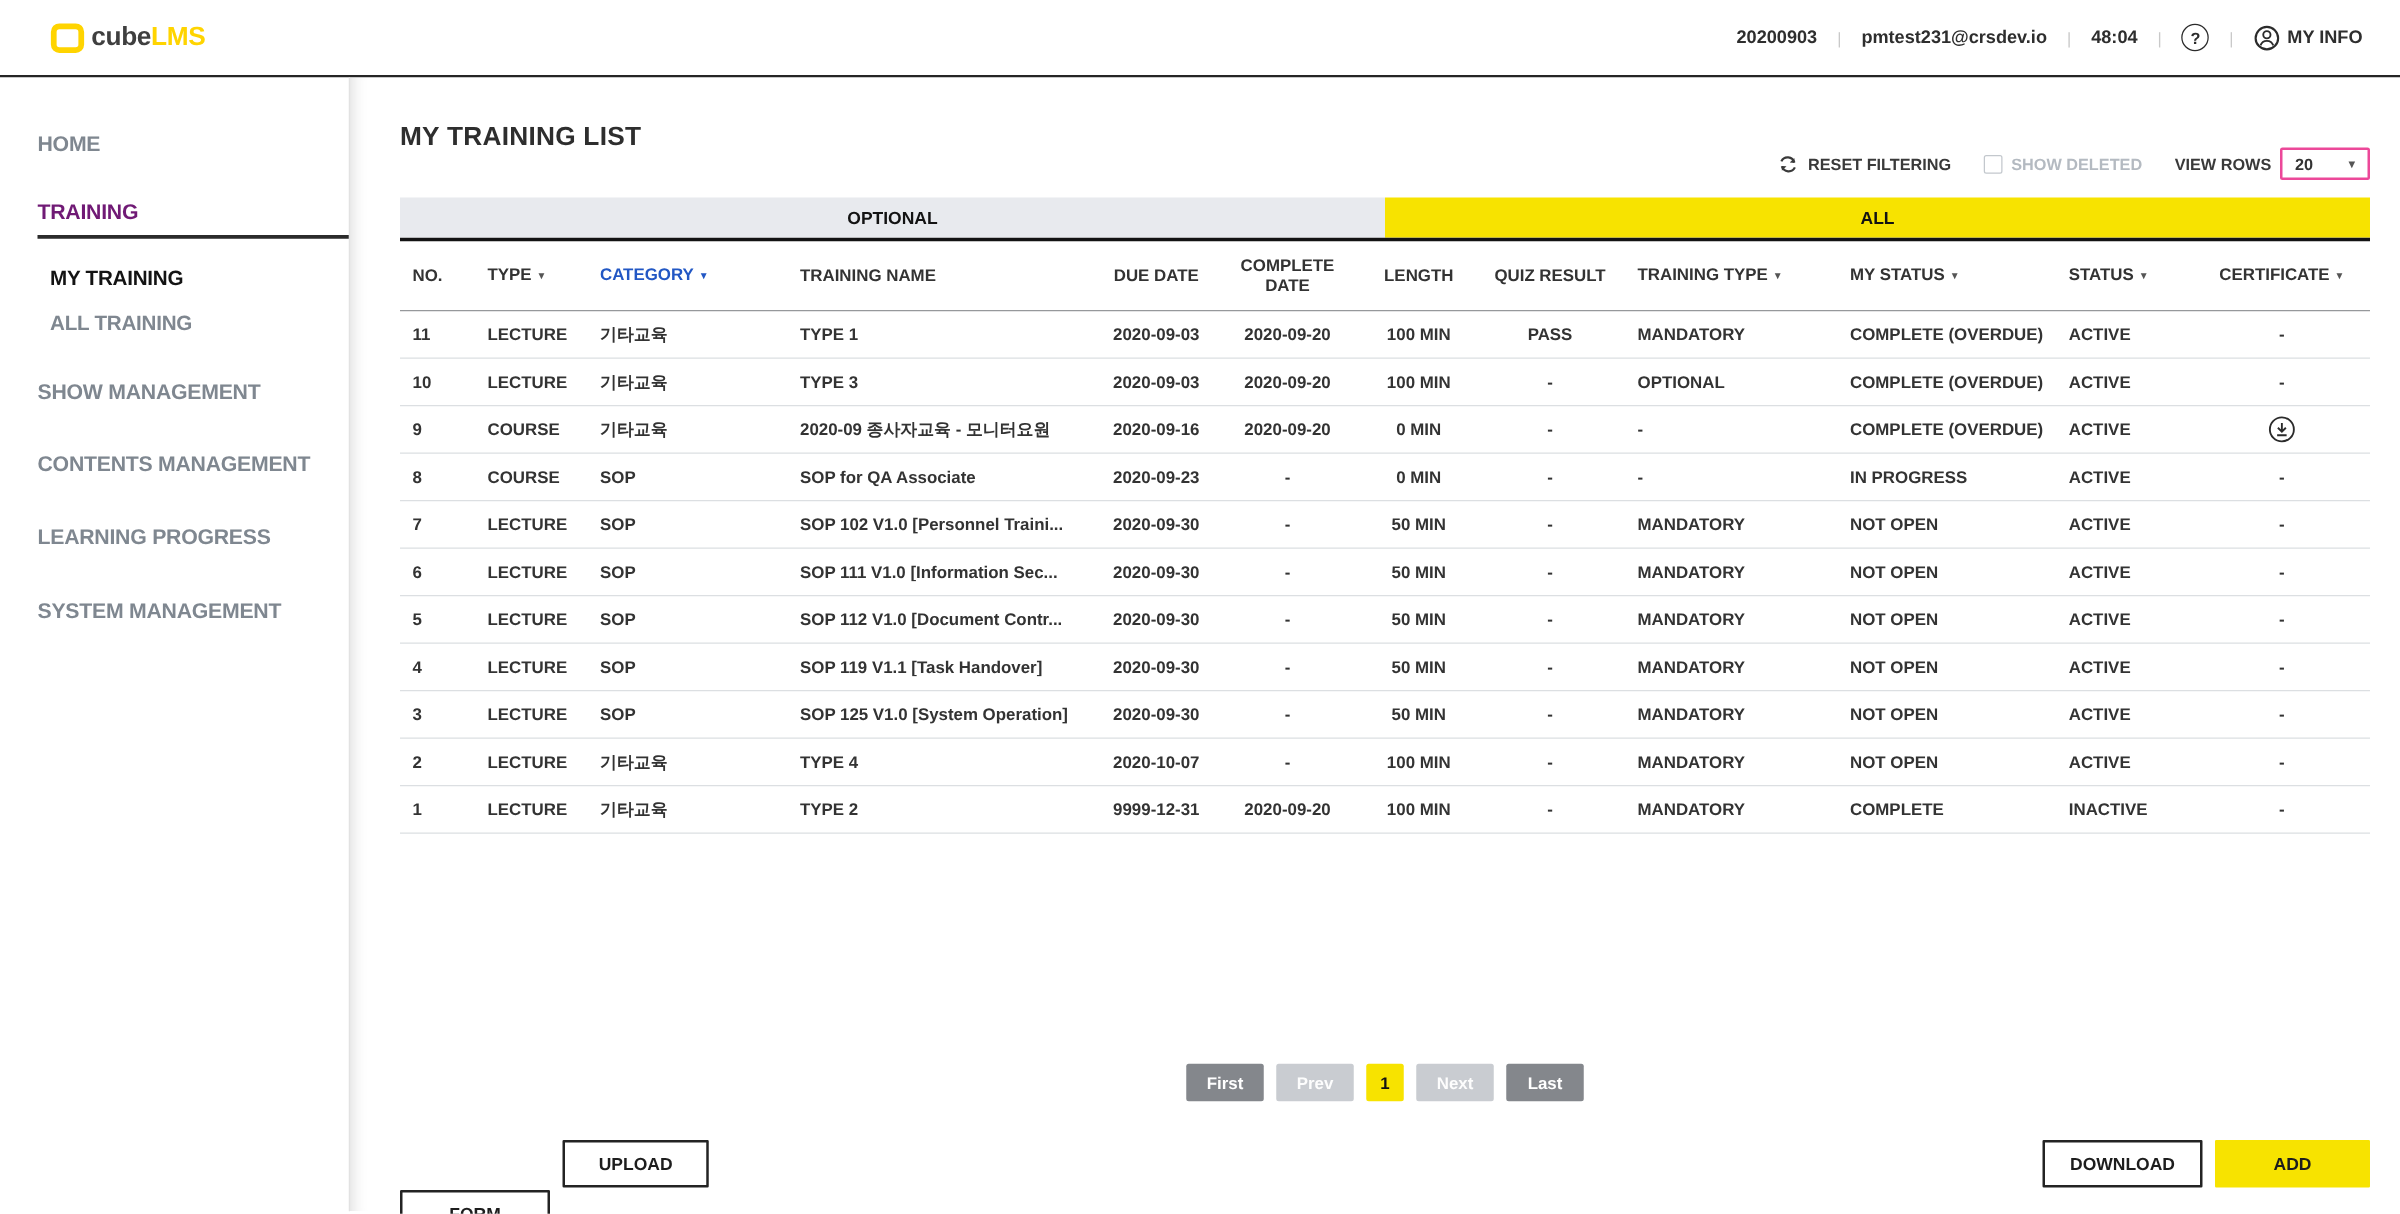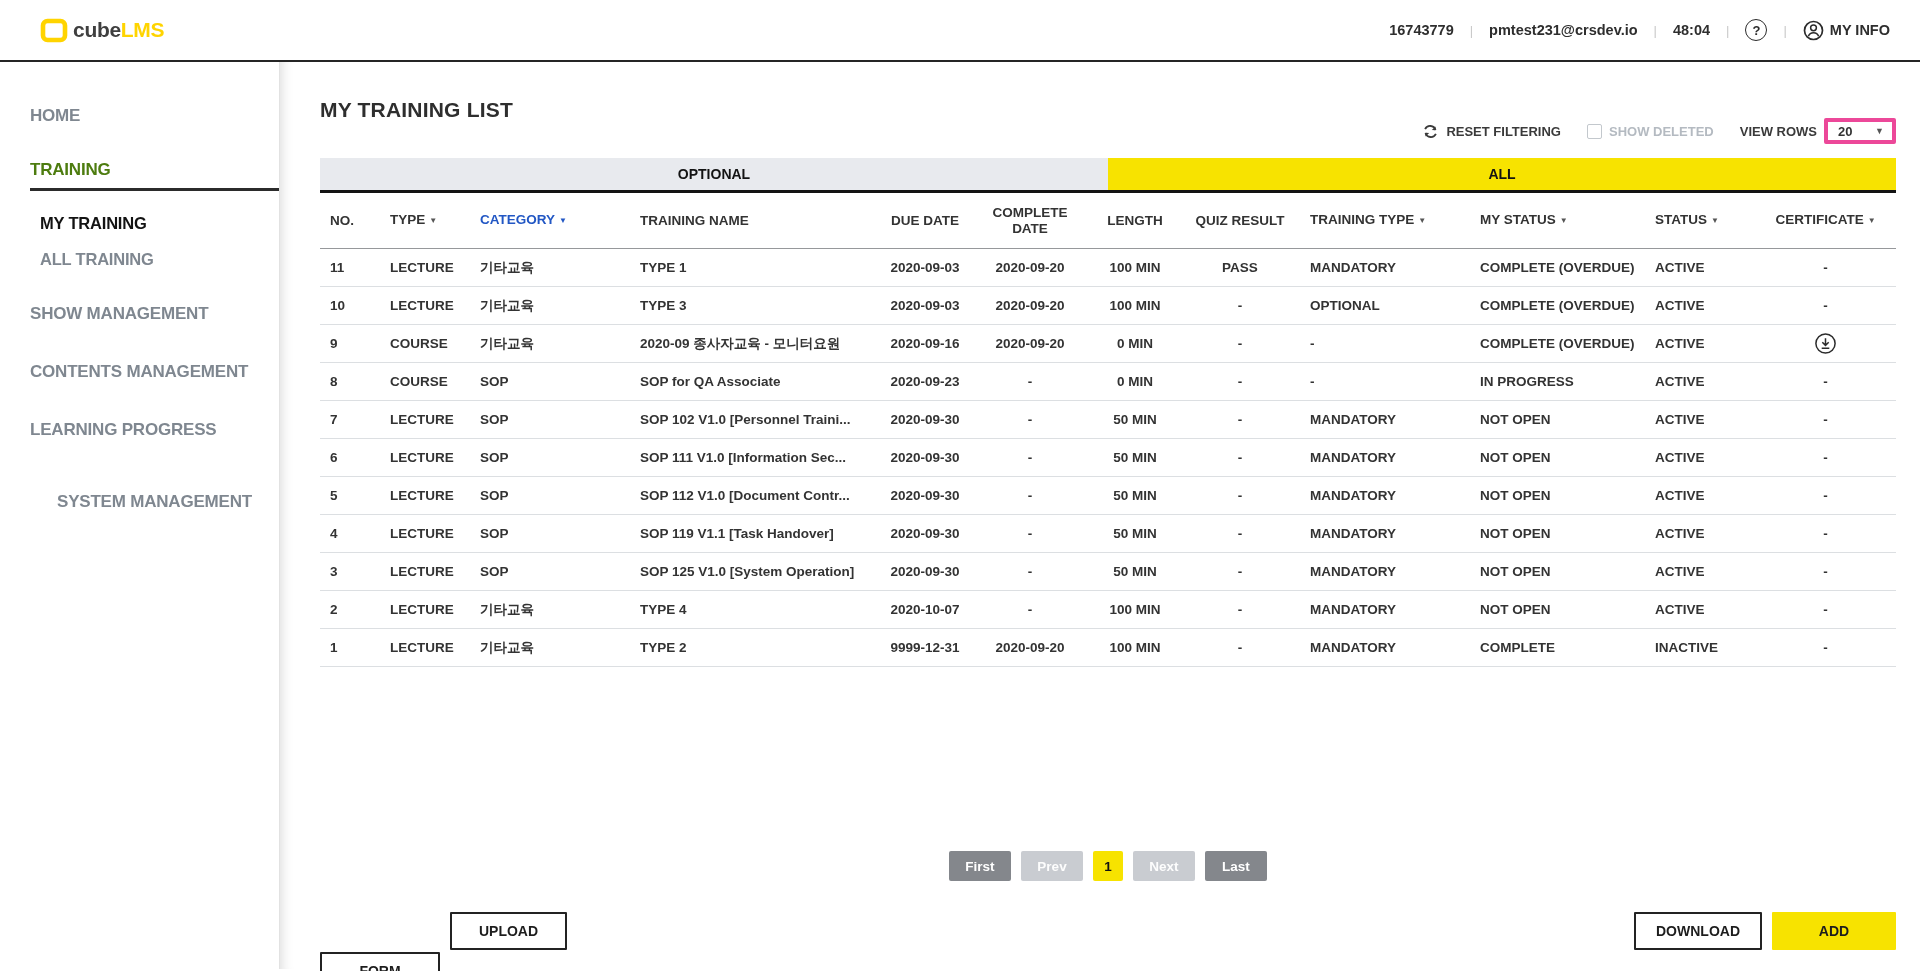--- a/index.html
+++ b/index.html
@@ -20,46 +20,46 @@
     color:#2b2b2b; cursor:pointer; }
   .myinfo { display:flex; align-items:center; gap:6px; cursor:pointer; }
 
   
   .layout { display:flex; height:907px; }
   .sidebar { width:280px; flex-shrink:0; border-right:1px solid #e2e2e2;
     padding-top:43px; background:#fff; }
   .sb-item { font-size:17px; font-weight:700; color:#7f8790; line-height:22px;
     cursor:pointer; letter-spacing:-0.2px; }
   .sb-home   { margin:0 0 0 30px; }
-  .sb-training { margin:32px 0 0 30px; color:#4d7c0f; }
+  .sb-training { margin:32px 0 0 30px; color:#701a75; }
   .sb-underline { height:3px; background:#2b2b2b; margin:7px 0 0 30px; }
   .sb-my-training  { margin:21px 0 0 40px; color:#131313; font-size:16.5px; }
   .sb-all-training { margin:14px 0 0 40px; font-size:16.5px; }
   .sb-user-management     { margin:33px 0 0 30px; }
   .sb-contents-management { margin:36px 0 0 30px; }
   .sb-learning-progress   { margin:36px 0 0 30px; }
-  .sb-system-management   { margin:50px 0 0 30px;text-align:center; }
+  .sb-system-management   { margin:37px 0 0 30px; }
 
   .main { flex:1; padding:0 24px 0 40px; background:#fff;
     box-shadow: inset 14px 0 14px -14px rgba(0,0,0,0.18); }
 
   
   .title-row { margin-top:36px; height:48px; display:flex; justify-content:space-between; }
   .page-title { align-self:flex-start; font-size:21px; font-weight:800; color:#2e2e2e;
     letter-spacing:0.2px; }
   .controls { align-self:flex-end; display:flex; align-items:center; gap:26px;
     padding-bottom:2px; }
   .ctrl { display:flex; align-items:center; gap:7px; font-size:13px; font-weight:700;
     color:#3a3a3a; }
   .ctrl.reset { cursor:pointer; }
   .ctrl.muted { color:#b4bac1; }
   .checkbox { width:15px; height:15px; border:1.5px solid #c3c8cd; background:#fff;
     border-radius:2px; cursor:pointer; }
   .rows-select { display:flex; align-items:center; justify-content:space-between;
-    width:72px; height:26px; border:4px solid #ec4899; border-radius:2px; background:#fff;
+    width:72px; height:26px; border:2px solid #ec4899; border-radius:2px; background:#fff;
     padding:0 8px 0 10px; cursor:pointer; font-size:13px; font-weight:700; color:#333; }
   .rows-select .arrow { font-size:9px; color:#555; }
 
   
   .tab-bar { margin-top:12px; display:flex; height:35px; border-bottom:3px solid #131313; }
   .tab { flex:1; text-align:center; line-height:33px; font-size:14px; font-weight:700;
     color:#131313; background:#e8eaee; cursor:pointer; }
   .tab.active { background:#f7e300; }
 
   
@@ -97,21 +97,21 @@
 <body>
 
 <div class="top-header">
   <div class="logo">
     <svg width="28" height="25" viewBox="0 0 28 25">
       <rect x="3" y="3" width="22" height="19" rx="4.5" fill="none" stroke="#ffd400" stroke-width="4.6"></rect>
     </svg>
     <span class="logo-text"><span>cube</span><span class="lms">LMS</span></span>
   </div>
   <div class="header-right">
-    <span>16743779</span>
+    <span>20200903</span>
     <span class="hdr-divider">|</span>
     <span>pmtest231@crsdev.io</span>
     <span class="hdr-divider">|</span>
     <span>48:04</span>
     <span class="hdr-divider">|</span>
     <span class="help-badge">?</span>
     <span class="hdr-divider">|</span>
     <span class="myinfo">
       <svg width="21" height="21" viewBox="0 0 21 21">
         <circle cx="10.5" cy="10.5" r="9" fill="none" stroke="#2b2b2b" stroke-width="1.7"></circle>

